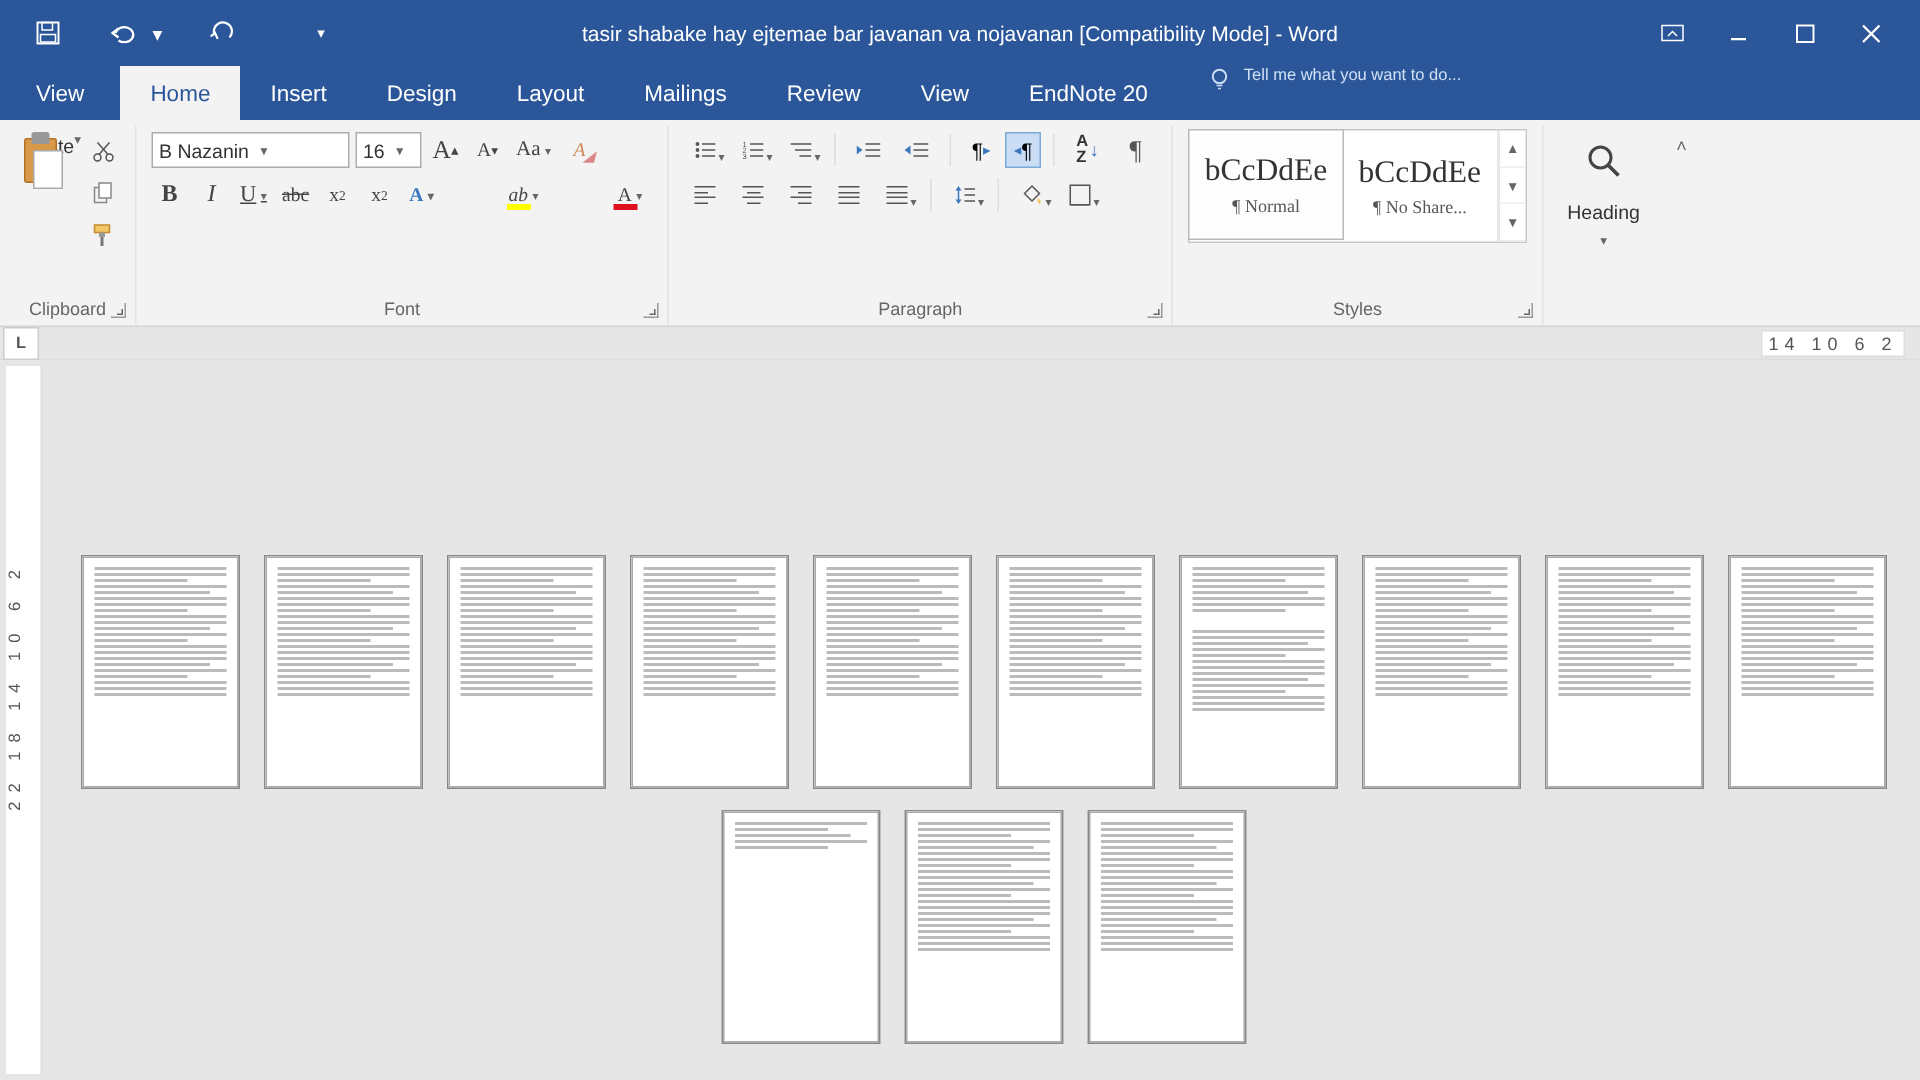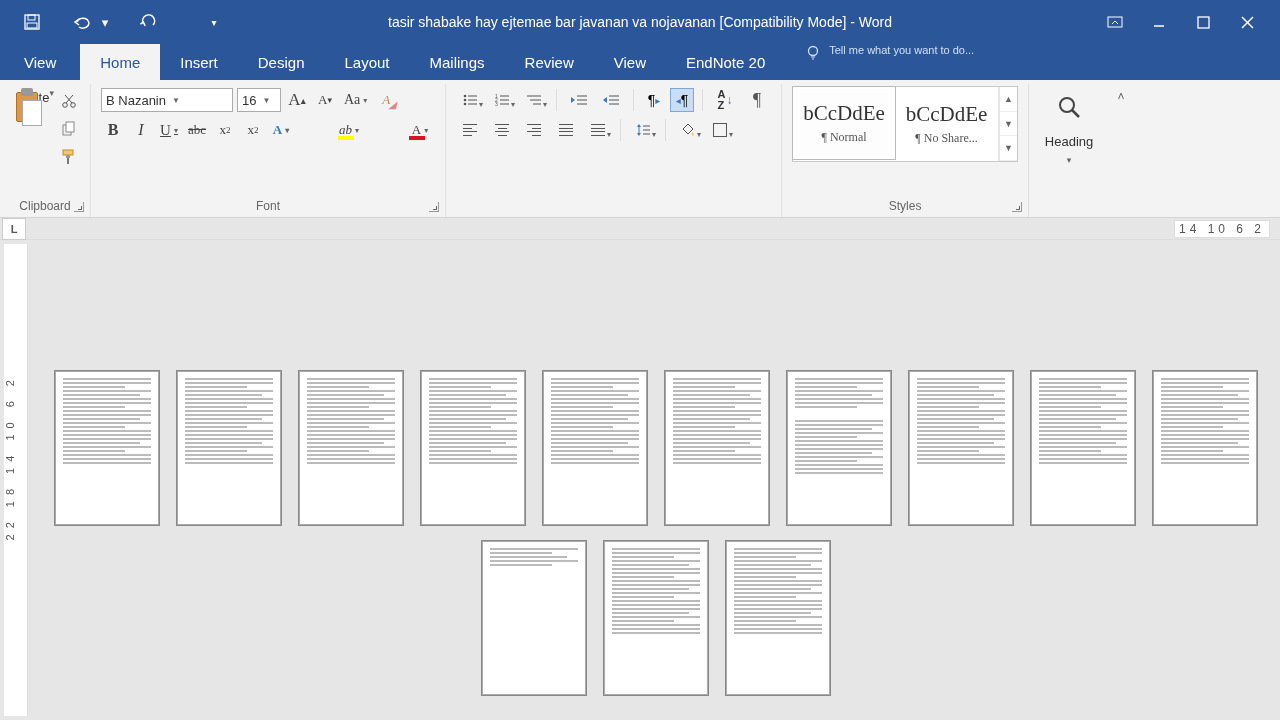--- a/index.html
+++ b/index.html
@@ -410,20 +410,21 @@
             <svg width="16" height="14">
               <path d="M8 1 L13 6 L8 11 L3 6 Z" fill="none" stroke="#555"></path>
               <path d="M12 9 Q15 11 13 13 Q11 12 12 9" fill="#f4c869"></path>
             </svg>
           </div>
         <div class="phbtn borders small-arr">
             <div class="sw"></div>
           </div>
       </div>
     </div>
+    <div class="label"><span>Paragraph</span><span class="dialog-launcher"></span></div>
   </div>
 
   <div class="group styles" style="flex:0 0 auto">
     <div class="content">
       <div class="style-gallery">
         <div class="style-card sel">
           <div class="prev">bCcDdEe</div>
           <div class="name">¶ Normal</div>
         </div>
         <div class="style-card">

